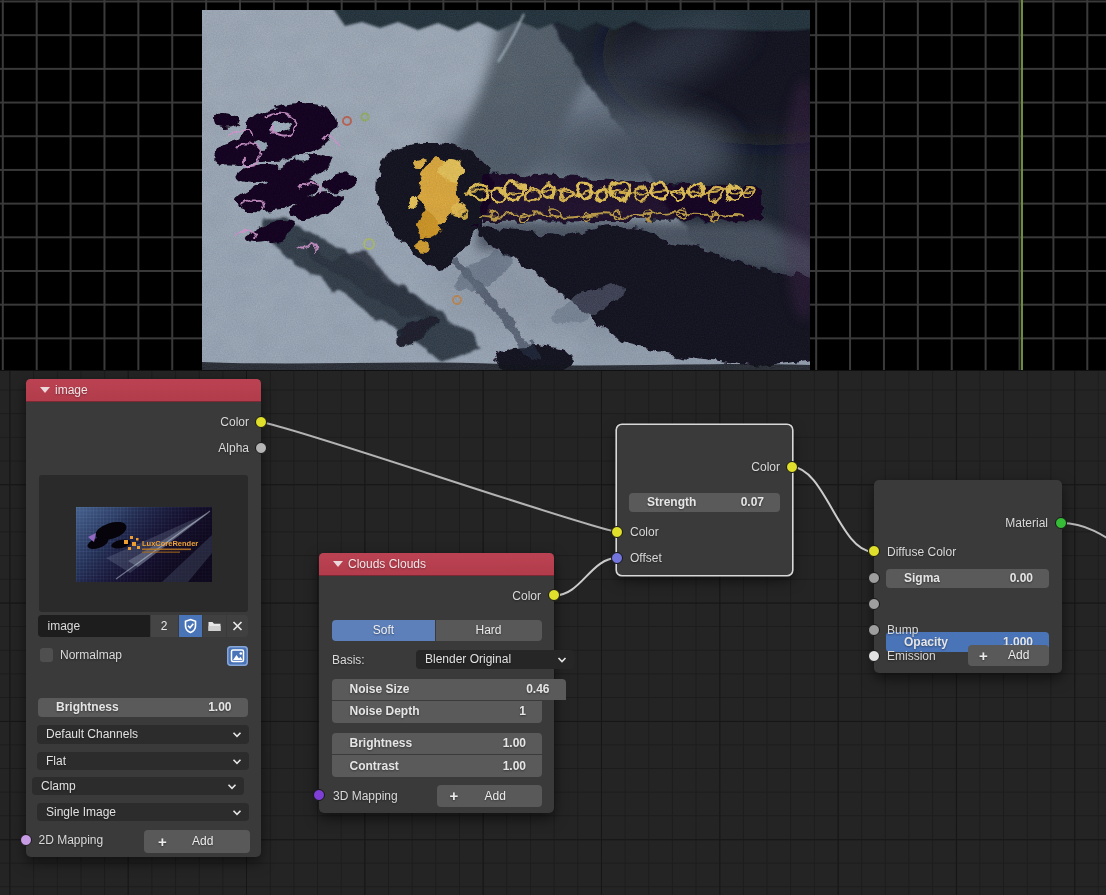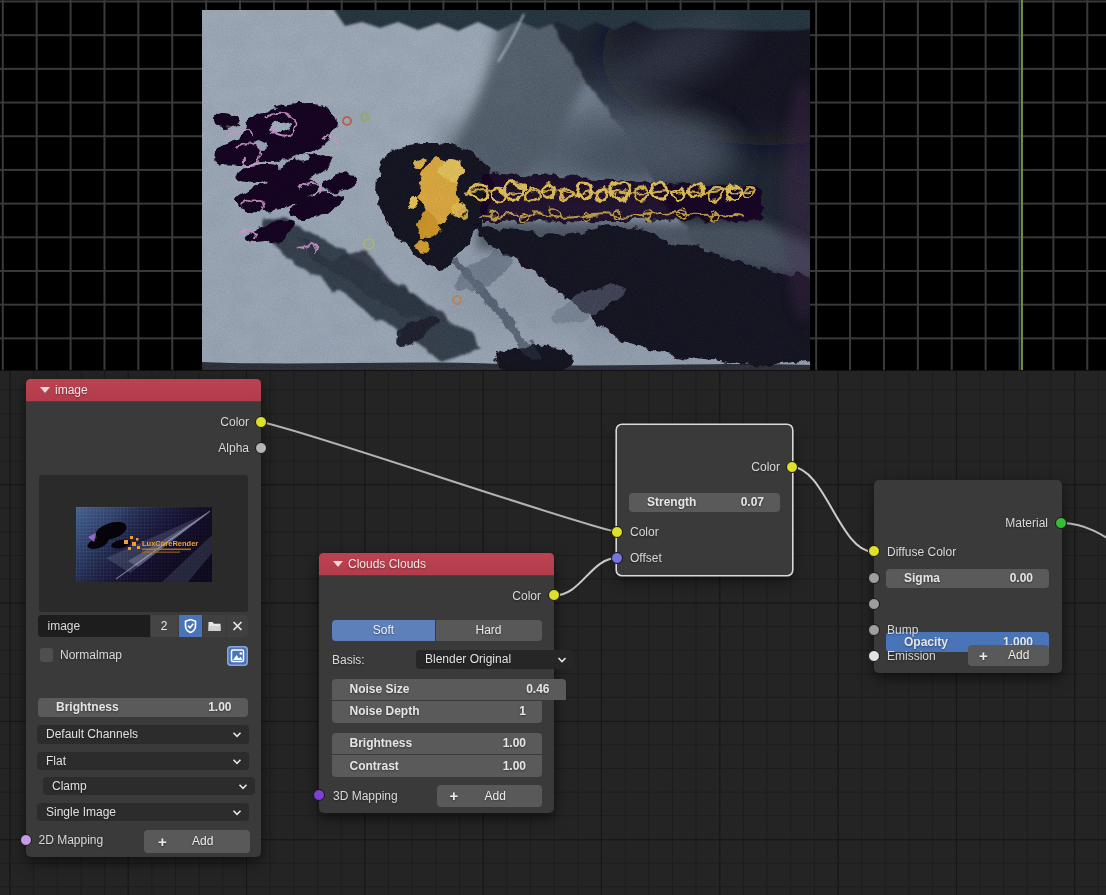--- a/index.html
+++ b/index.html
@@ -279,21 +279,21 @@
       <svg class="chev" width="10" height="18.5" viewBox="0 0 10 18">
         <path d="M1.5,7.5 L5,11 L8.5,7.5" fill="none" stroke="#e6e6e6" stroke-width="1.6"></path>
       </svg>
     </div>
   <div class="drop" style="left:11px;top:372.5px;width:212px;height:18.5px;line-height:18.5px;">
       <span class="dl">Flat</span>
       <svg class="chev" width="10" height="18.5" viewBox="0 0 10 18">
         <path d="M1.5,7.5 L5,11 L8.5,7.5" fill="none" stroke="#e6e6e6" stroke-width="1.6"></path>
       </svg>
     </div>
-  <div class="drop" style="left:17px;top:397.5px;width:212px;height:18.5px;line-height:18.5px;">
+  <div class="drop" style="left:6px;top:397.5px;width:212px;height:18.5px;line-height:18.5px;">
       <span class="dl">Clamp</span>
       <svg class="chev" width="10" height="18.5" viewBox="0 0 10 18">
         <path d="M1.5,7.5 L5,11 L8.5,7.5" fill="none" stroke="#e6e6e6" stroke-width="1.6"></path>
       </svg>
     </div>
   <div class="drop" style="left:11px;top:423.5px;width:212px;height:18.5px;line-height:18.5px;">
       <span class="dl">Single Image</span>
       <svg class="chev" width="10" height="18.5" viewBox="0 0 10 18">
         <path d="M1.5,7.5 L5,11 L8.5,7.5" fill="none" stroke="#e6e6e6" stroke-width="1.6"></path>
       </svg>

